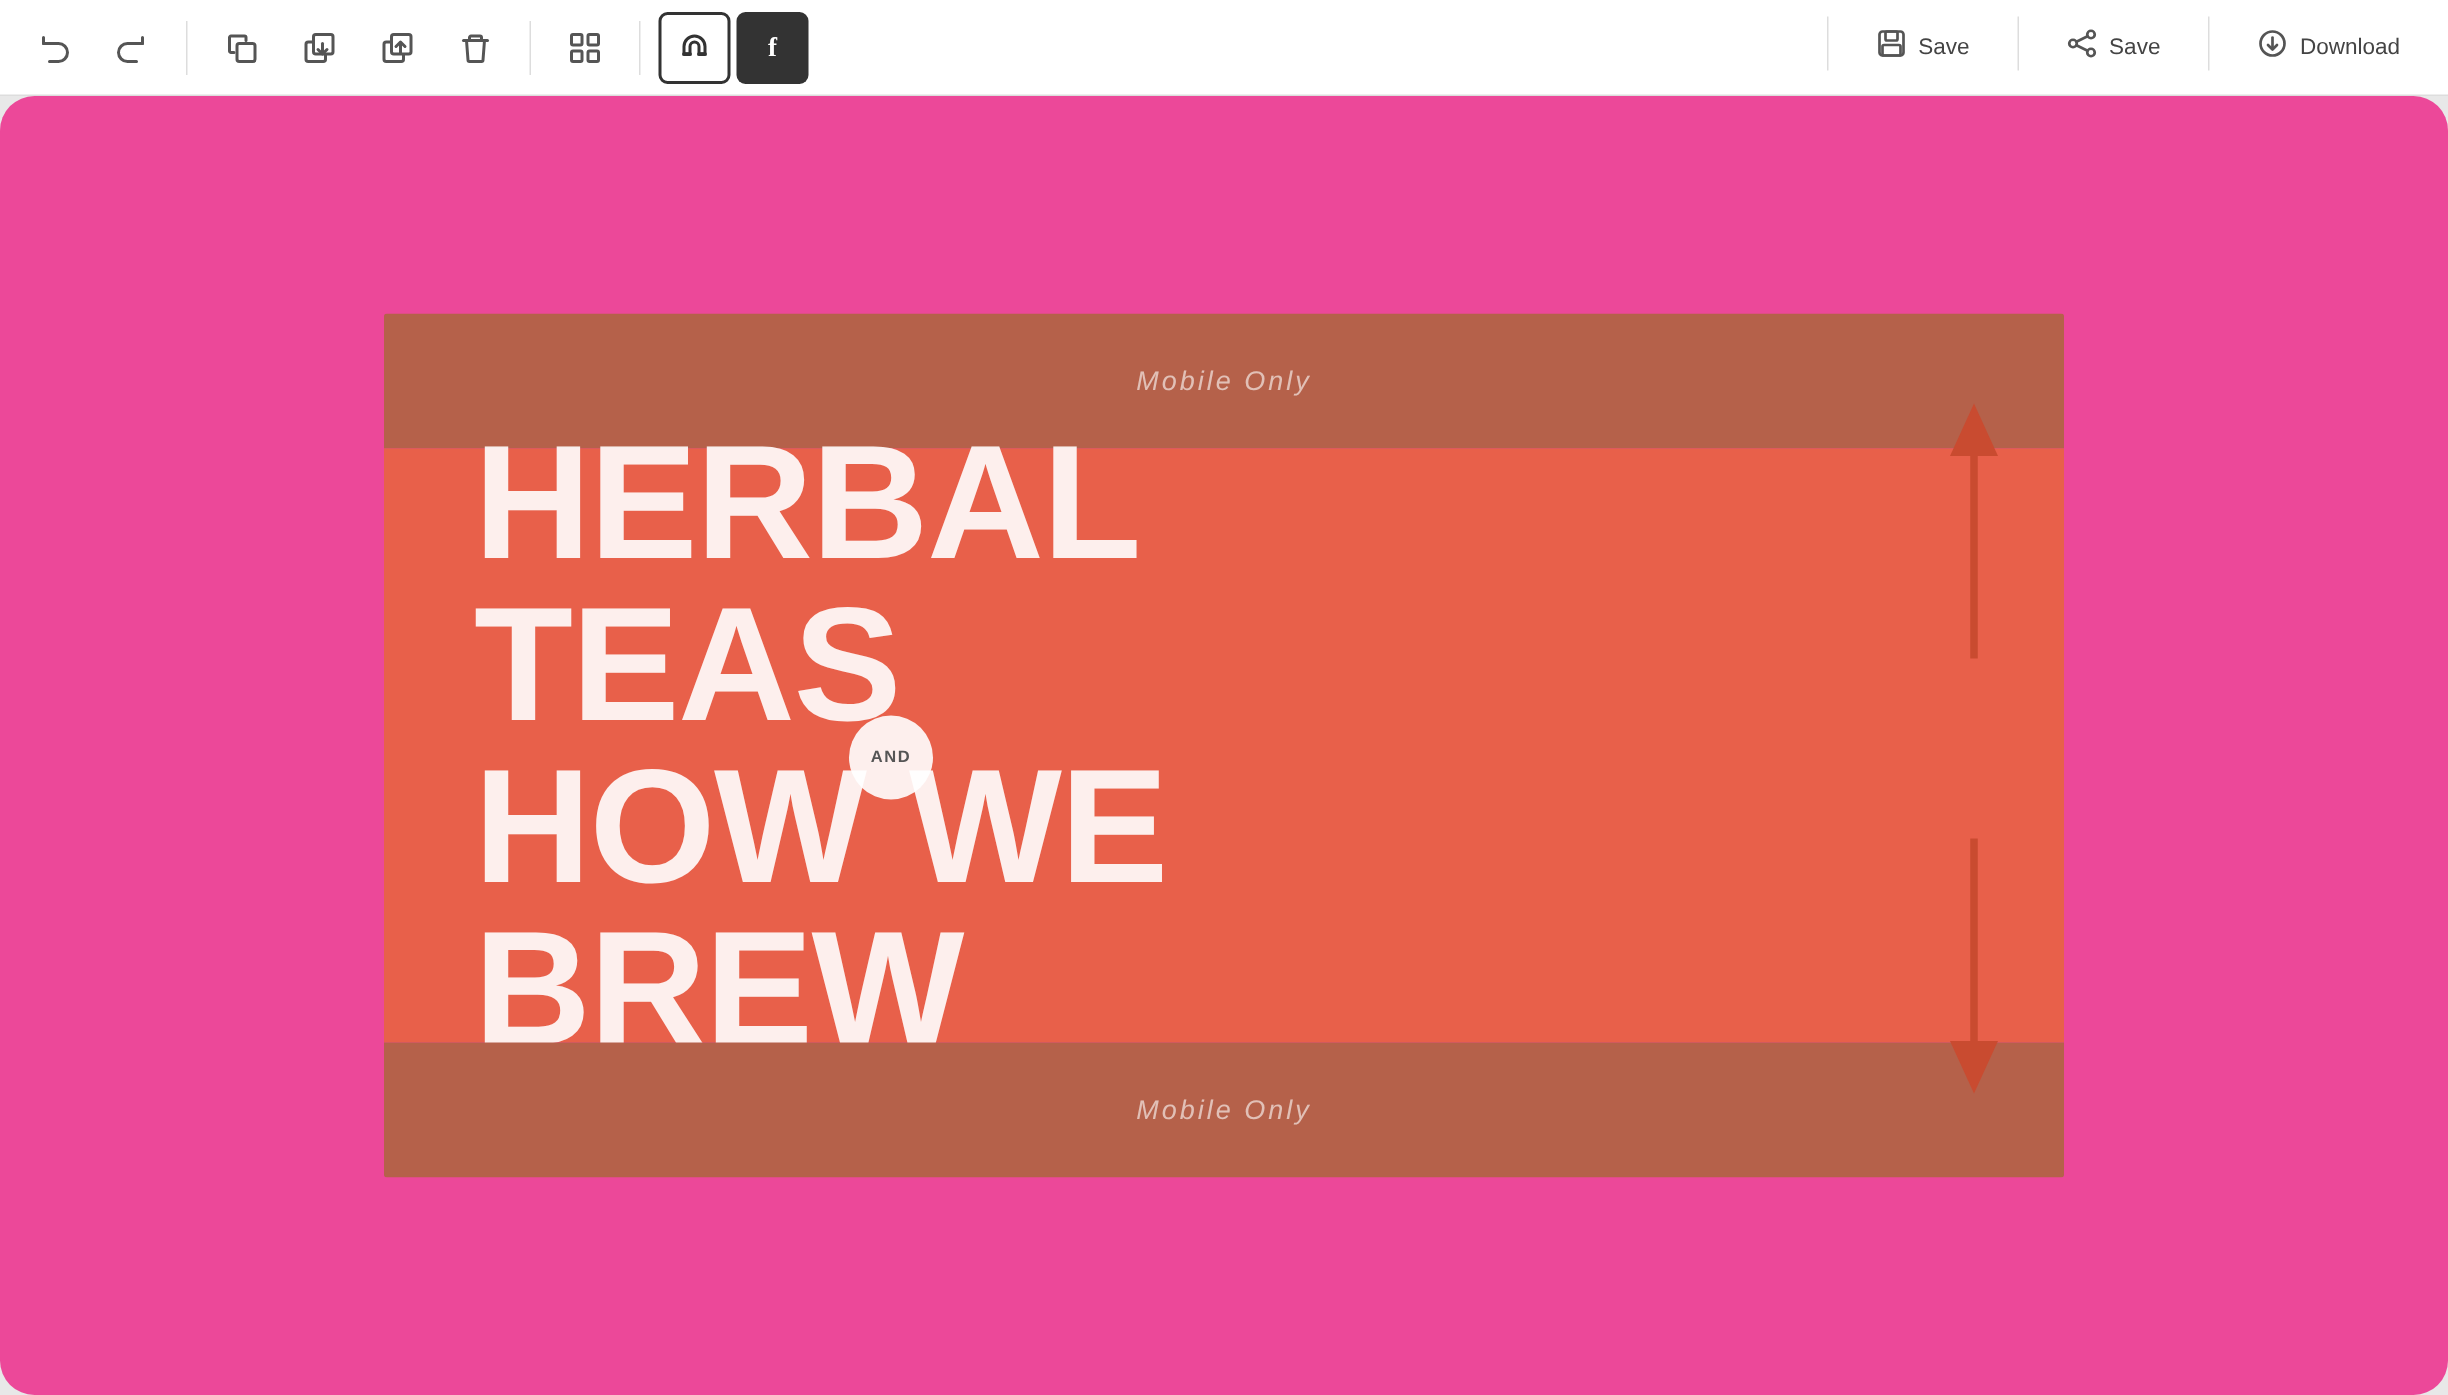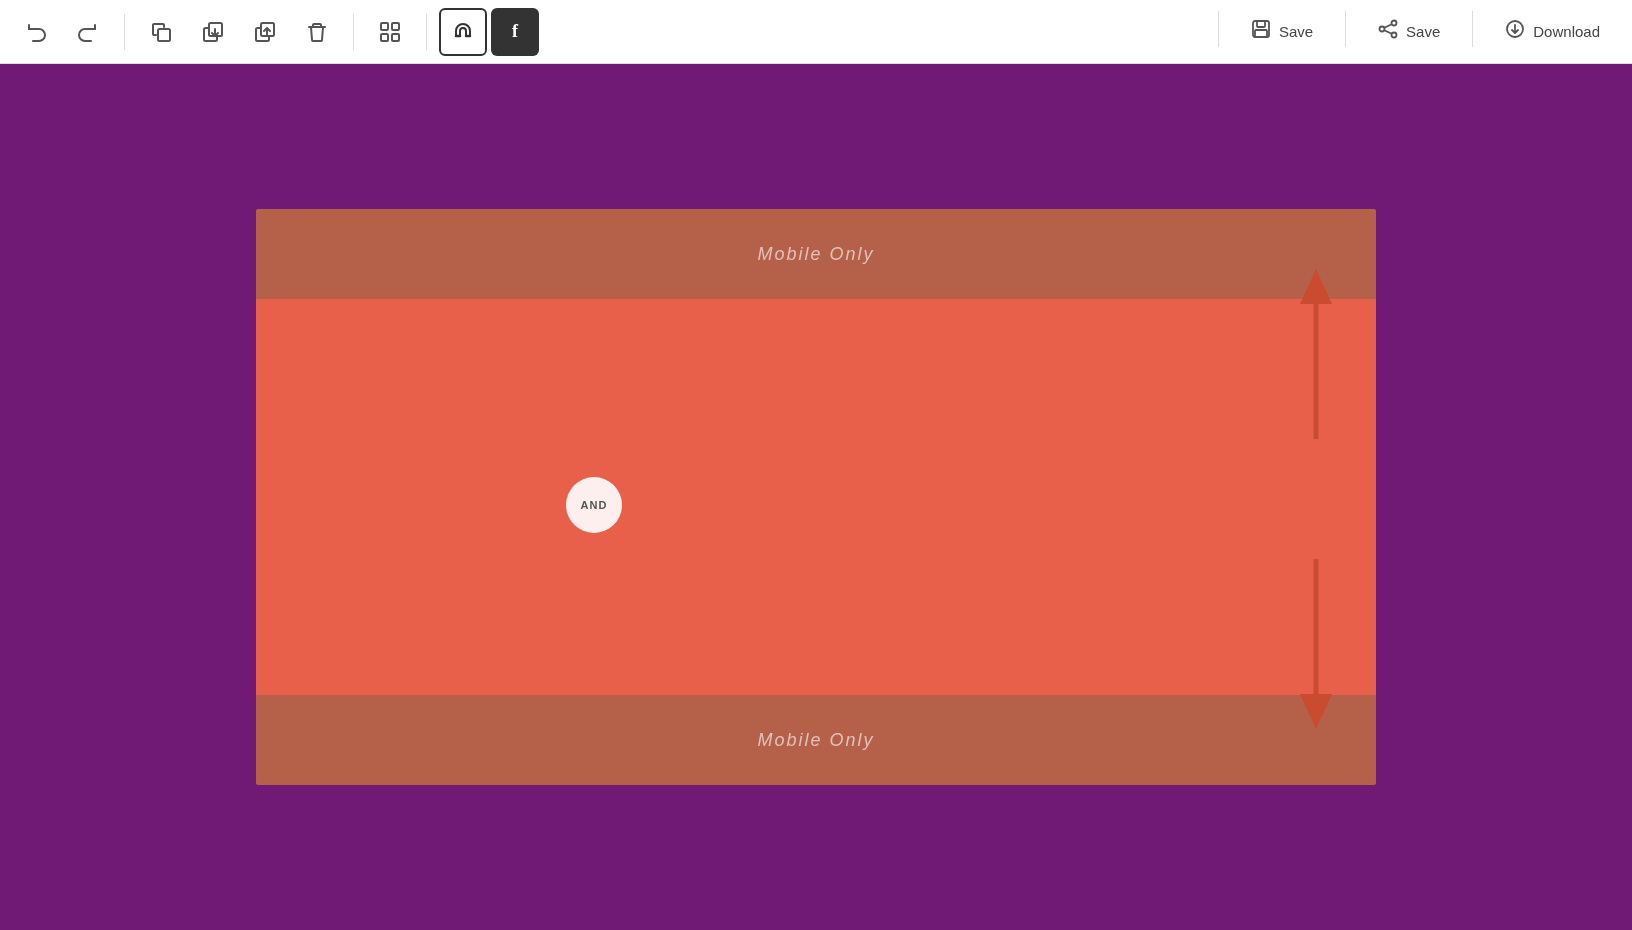--- a/index.html
+++ b/index.html
@@ -75,25 +75,26 @@
       color: #444;
       border-radius: 6px;
       transition: background 0.15s;
     }
     .tb-text-btn .icon { font-size: 18px; }
 
     
     .canvas-area {
       width: 100%;
       height: calc(930px - 64px);
-      background: #701a75;
+      background: #ec4899;
       display: flex;
       align-items: center;
       justify-content: center;
       position: relative;
+      border-radius: 23px;
     }
 
     
     .design-canvas {
       width: 1120px;
       height: 576px;
       position: relative;
       overflow: hidden;
       border-radius: 2px;
     }
@@ -292,20 +293,26 @@
 </div>
 
 <div class="canvas-area">
   <div class="design-canvas">
 
     <div class="mobile-band top">
       <span class="mobile-band-label">Mobile Only</span>
     </div>
 
     <div class="main-content">
+      <div class="headline">
+        <div>HERBAL</div>
+        <div>TEAS</div>
+        <div>HOW WE</div>
+        <div>BREW</div>
+      </div>
 
       <div class="and-badge">
         <span>AND</span>
       </div>
     </div>
 
     <div class="mobile-band bottom">
       <span class="mobile-band-label">Mobile Only</span>
     </div>
 

